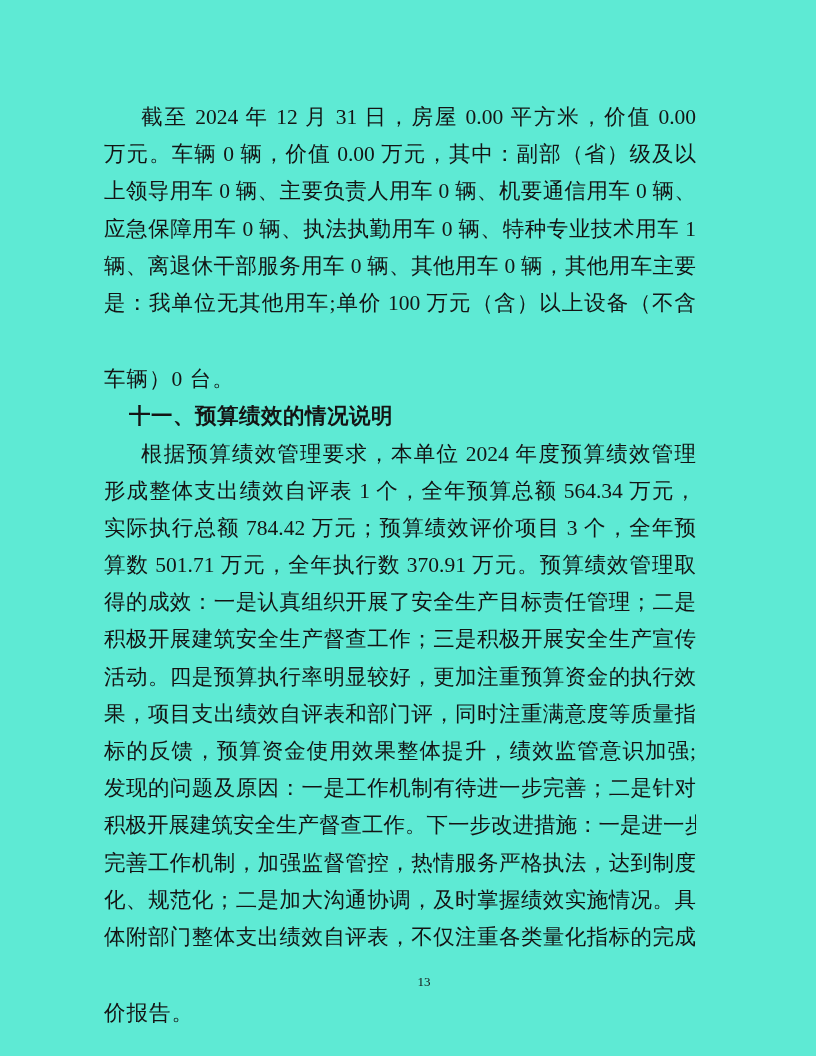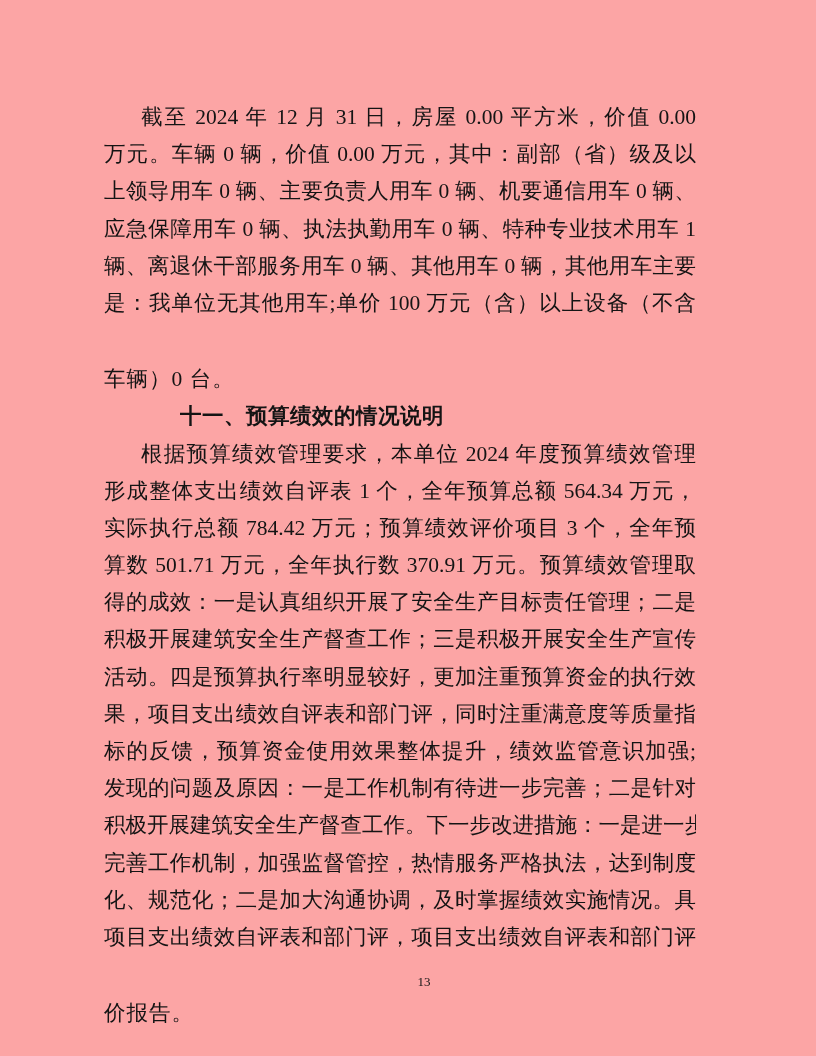--- a/index.html
+++ b/index.html
@@ -4,21 +4,21 @@
 <style>
   html, body {
     margin: 0;
     padding: 0;
     background: #e8e8e8;
   }
   .page {
     position: relative;
     width: 816px;
     height: 1056px;
-    background: #fca5a5;
+    background: #5eead4;
     overflow: hidden;
     font-family: "Liberation Serif", "DejaVu Serif", serif;
     color: #141414;
   }
   .content {
     position: absolute;
     left: 104px;
     top: 99px;
     width: 592px;
   }
@@ -36,21 +36,21 @@
   }
   .line.end {
     text-align: right;
     text-align-last: left;
     letter-spacing: 1px;
     margin-top: 39px;
   }
   .line.heading {
     text-align: left;
     text-align-last: left;
-    margin-left: 76px;
+    margin-left: 25px;
     font-family: "Liberation Sans", "DejaVu Sans", sans-serif;
     font-weight: 700;
     letter-spacing: 0.5px;
   }
   .page-number {
     position: absolute;
     top: 974px;
     left: 0;
     width: 100%;
     text-align: center;
@@ -79,17 +79,17 @@
     <div class="line">算数 501.71 万元，全年执行数 370.91 万元。预算绩效管理取</div>
     <div class="line">得的成效：一是认真组织开展了安全生产目标责任管理；二是</div>
     <div class="line">积极开展建筑安全生产督查工作；三是积极开展安全生产宣传</div>
     <div class="line">活动。四是预算执行率明显较好，更加注重预算资金的执行效</div>
     <div class="line">果，项目支出绩效自评表和部门评，同时注重满意度等质量指</div>
     <div class="line">标的反馈，预算资金使用效果整体提升，绩效监管意识加强;</div>
     <div class="line">发现的问题及原因：一是工作机制有待进一步完善；二是针对</div>
     <div class="line">积极开展建筑安全生产督查工作。下一步改进措施：一是进一步</div>
     <div class="line">完善工作机制，加强监督管控，热情服务严格执法，达到制度</div>
     <div class="line">化、规范化；二是加大沟通协调，及时掌握绩效实施情况。具</div>
-    <div class="line">项目支出绩效自评表和部门评，项目支出绩效自评表和部门评</div>
+    <div class="line">体附部门整体支出绩效自评表，不仅注重各类量化指标的完成</div>
     <div class="line end">价报告。</div>
   </div>
   <div class="page-number">13</div>
 </div>
 
 </body></html>

